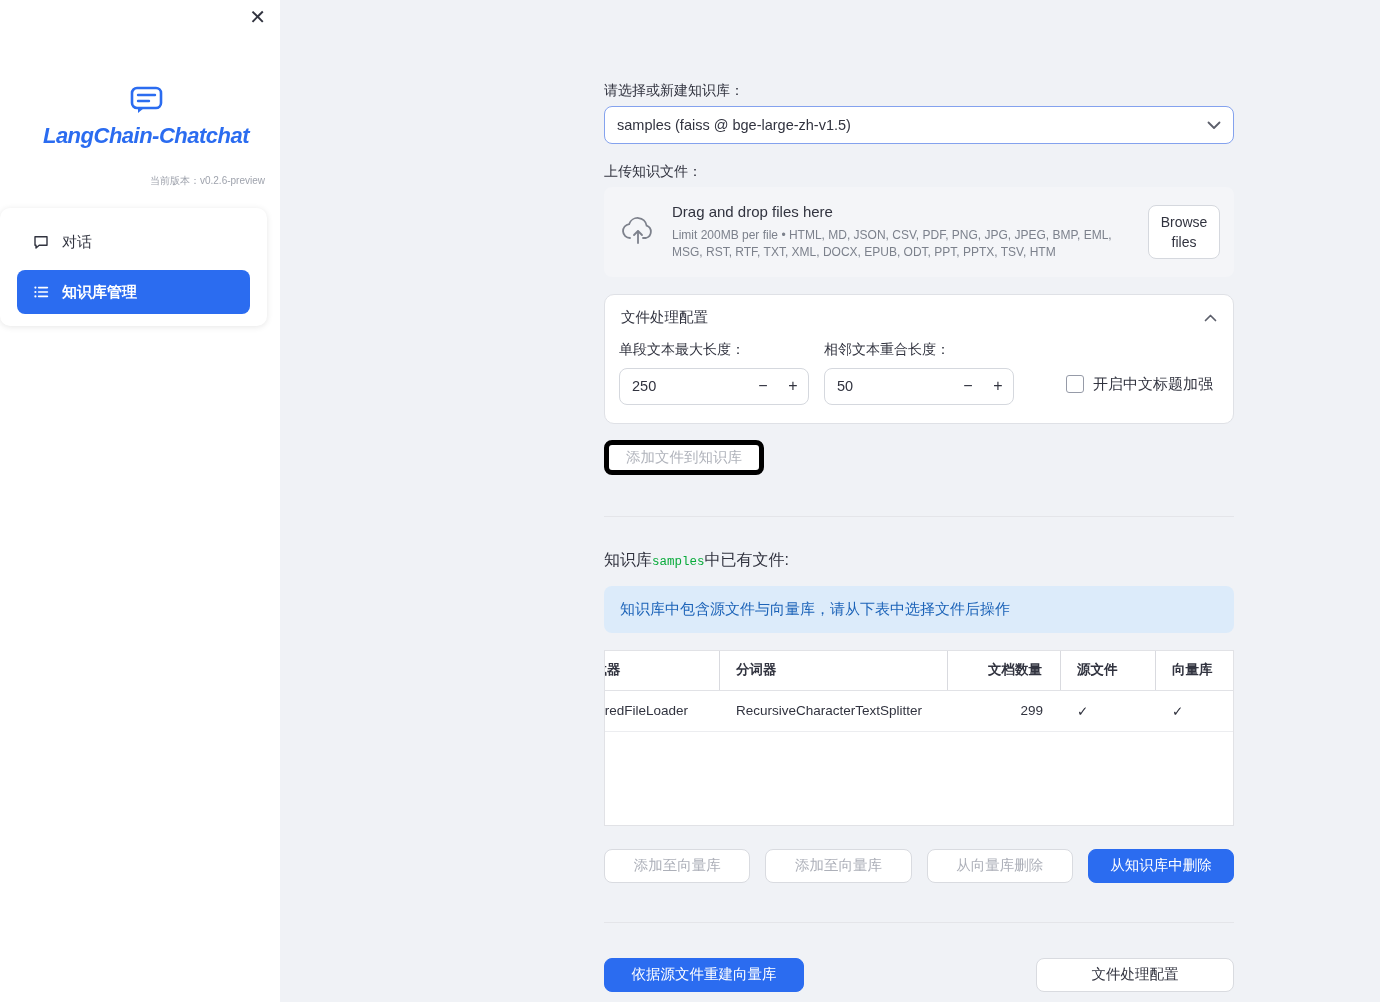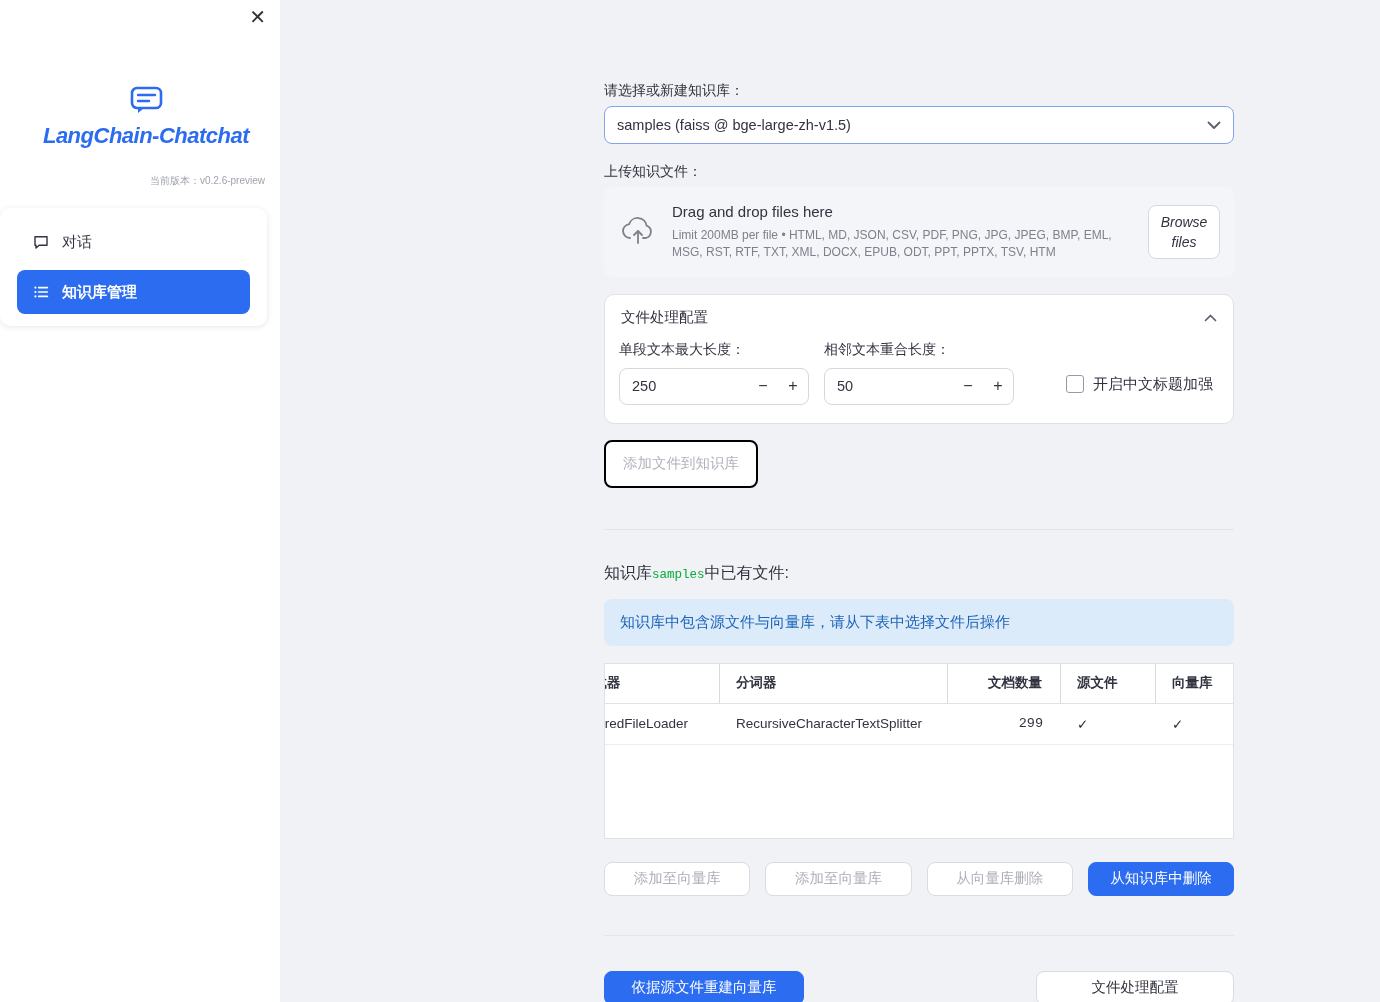--- a/index.html
+++ b/index.html
@@ -34,53 +34,53 @@
     display:flex; align-items:center; justify-content:space-between; padding:0 12px; font-size:14.5px; cursor:pointer; }
 
   .upload-label { margin-top:19px; }
   .uploader { background:#f4f5f8; border-radius:8px; padding:16px 14px 16px 16px; display:flex; align-items:center; min-height:87px; }
   .cloud { flex:0 0 auto; margin-right:16px; color:#7d818c; }
   .drop-texts { flex:1 1 auto; }
   .drop-title { font-size:15px; color:#31333f; margin-bottom:7px; }
   .drop-limit { font-size:12px; color:#7c818c; line-height:1.4; max-width:478px; }
   .browse-btn { flex:0 0 auto; margin-left:12px; background:#fff; border:1px solid #d5d8de; border-radius:8px;
     width:72px; min-height:50px; font-size:14px; color:#31333f; padding:6px 6px; line-height:1.45; text-align:center;
-    font-family:inherit; cursor:pointer;font-style:italic; }
+    font-family:inherit; cursor:pointer; }
 
   .expander { margin-top:17px; background:#fff; border:1px solid #dfe1e6; border-radius:10px; }
   .expander-header { display:flex; justify-content:space-between; align-items:center; padding:13px 16px 10px; font-size:14.5px; cursor:pointer; }
   .expander-body { padding:4px 14px 18px; display:flex; align-items:flex-start; }
   .field-group { width:190px; margin-right:15px; }
   .field-label { font-size:14px; margin-bottom:9px; }
   .num-input { height:37px; border:1px solid #d5d8de; border-radius:8px; background:#fff; display:flex; align-items:center; padding-left:12px; font-size:14.5px; }
   .num-val { flex:1; }
   .step-btn { width:30px; text-align:center; color:#31333f; font-size:16px; cursor:pointer; user-select:none; }
   .checkbox-group { display:flex; align-items:center; gap:9px; margin-left:18px; margin-top:34px; font-size:15px; cursor:pointer;padding-left:19px; }
   .checkbox { width:18px; height:18px; border:1px solid #969ba8; border-radius:3px; background:#fff; flex:0 0 auto; }
 
   button { font-family:inherit; }
-  .add-btn { margin-top:16px; height:48px; padding:0 17px; background:#fff; border:2px solid #000000; color:#b0b3bb; border-radius:8px; font-size:14.5px; }
+  .add-btn { margin-top:16px; height:35px; padding:0 17px; background:#fff; border:5px solid #000000; color:#b0b3bb; border-radius:8px; font-size:14.5px; }
 
   .divider { border:none; border-top:1px solid #e4e5e9; margin:41px 0 0; }
   .divider2 { border:none; border-top:1px solid #e4e5e9; margin:39px 0 0; }
 
   .kb-line { margin-top:33px; font-size:16px; display:flex; align-items:baseline; gap:0; }
   .code { font-family:Liberation Mono, monospace; font-size:12.5px; color:#09ab3b; }
 
   .info-box { margin-top:15px; background:#dcebfa; border-radius:8px; padding:14px 16px; color:#1c63b8; font-size:15px; }
 
   .table-wrap { margin-top:17px; background:#fff; border:1px solid #e1e2e6; height:176px; font-size:13.5px; overflow:hidden; }
   .t-header { display:flex; height:40px; border-bottom:1px solid #e1e2e6; align-items:stretch; color:#31333f; font-weight:600; }
   .t-row { display:flex; height:41px; border-bottom:1px solid #ecedf0; align-items:stretch; }
   .t-cell { padding:0 10px; display:flex; align-items:center; overflow:hidden; white-space:nowrap; }
   .t-header .t-cell { border-right:1px solid #d9dadf; }
   .t-header .t-cell:last-child { border-right:none; }
   .c1 { width:115px; padding-left:4px; }
   .c2 { width:228px; padding-left:16px; }
-  .c3 { width:113px; justify-content:flex-end; padding-right:18px;font-family:Liberation Mono, monospace; }
+  .c3 { width:113px; justify-content:flex-end; padding-right:18px; }
   .c4 { width:95px; padding-left:16px; }
   .c5 { flex:1; padding-left:16px; }
   .clip-h { display:inline-block; margin-left:-56px; }
   .clip-r { display:inline-block; margin-left:-62px; }
 
   .row-btns { margin-top:23px; display:flex; gap:15px; }
   .btn { height:34px; border-radius:8px; font-size:14.5px; cursor:pointer; }
   .btn-disabled { flex:1; background:#fff; border:1px solid #d9dbe0; color:#adb0b9; }
   .btn-primary { background:#2b6cf0; color:#fff; border:1px solid #2b6cf0; }
   .row-btns .btn-primary { flex:1; }

